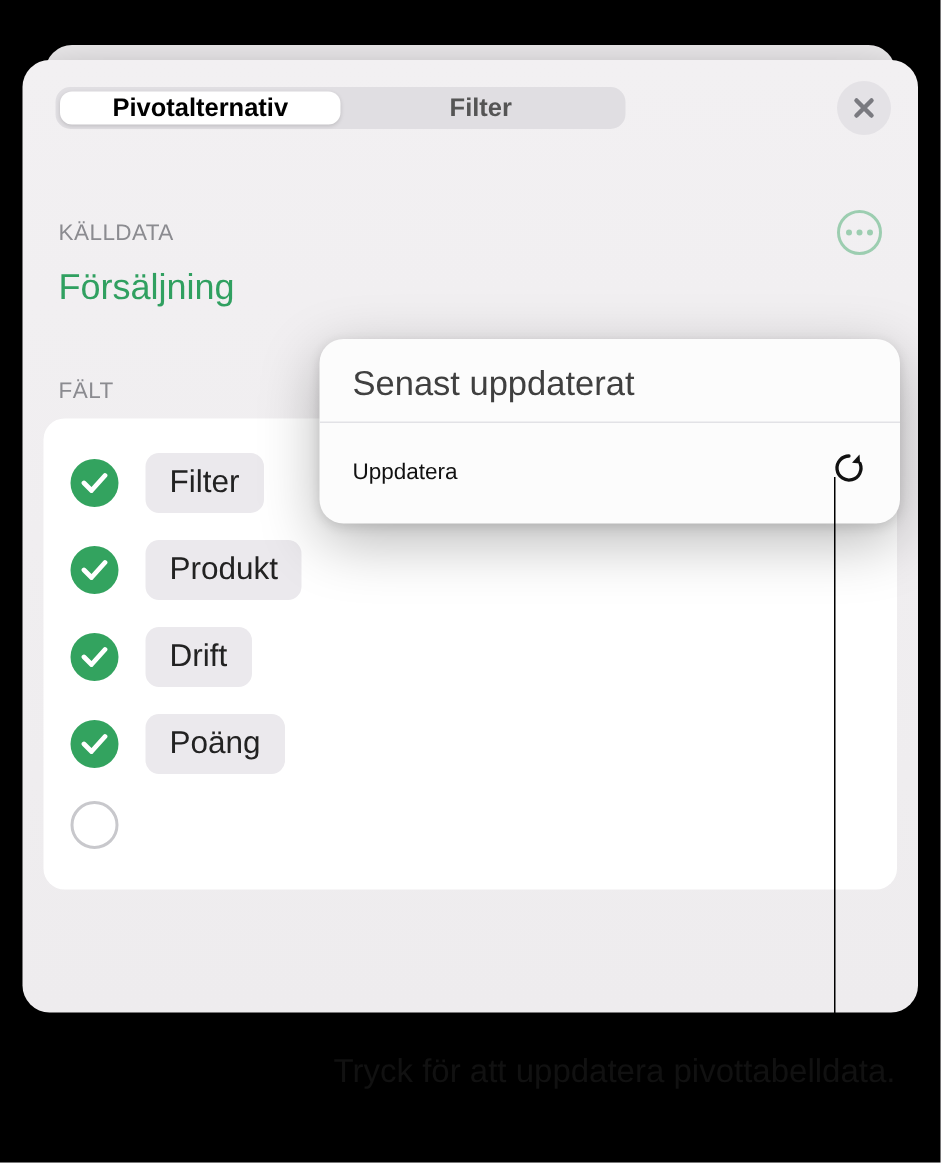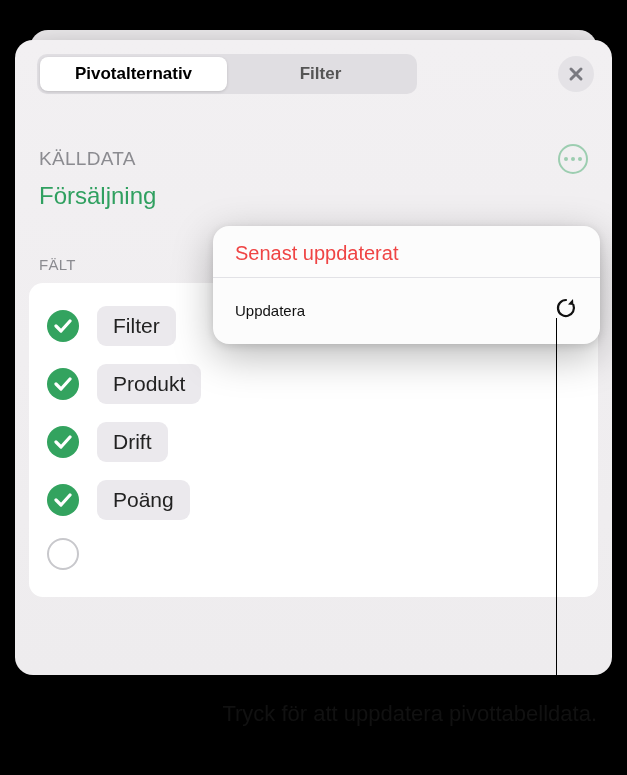--- a/index.html
+++ b/index.html
@@ -44,21 +44,21 @@
       align-items: center;
       padding: 14px 18px 14px 22px;
     }
     .seg-control {
       display: flex;
       background: #e0dee2;
       border-radius: 10px;
       padding: 3px;
       flex: 0 0 auto;
       width: 380px;
-      height: 40px;
+      height: 28px;
     }
     .seg-item {
       flex: 1;
       display: flex;
       align-items: center;
       justify-content: center;
       font-size: 17px;
       font-weight: 600;
       color: #333;
       border-radius: 8px;
@@ -96,21 +96,21 @@
       padding: 0 24px;
     }
     .section-header {
       display: flex;
       align-items: center;
       justify-content: space-between;
       margin-top: 36px;
       margin-bottom: 8px;
     }
     .section-label {
-      font-size: 19px;
+      font-size: 15px;
       font-weight: 400;
       color: #8b8b90;
       letter-spacing: 0.3px;
     }
     .more-btn {
       width: 30px;
       height: 30px;
       border-radius: 50%;
       border: 2px solid #37a663;
       display: flex;
@@ -201,22 +201,22 @@
       border-radius: 16px;
       box-shadow: 0 12px 40px rgba(0,0,0,0.28), 0 2px 8px rgba(0,0,0,0.12);
       z-index: 10;
       overflow: hidden;
     }
     .popover-top {
       padding: 14px 22px 10px 22px;
       border-bottom: 1px solid #e2e2e6;
     }
     .pop-line1 {
-      font-size: 20px;
-      color: #ef4444;
+      font-size: 23px;
+      color: #404040;
       line-height: 1.35;
     }
     .pop-line2 {
       font-size: 18px;
       color: #8b8b90;
       line-height: 1.35;
     }
     .popover-action {
       display: flex;
       align-items: center;

